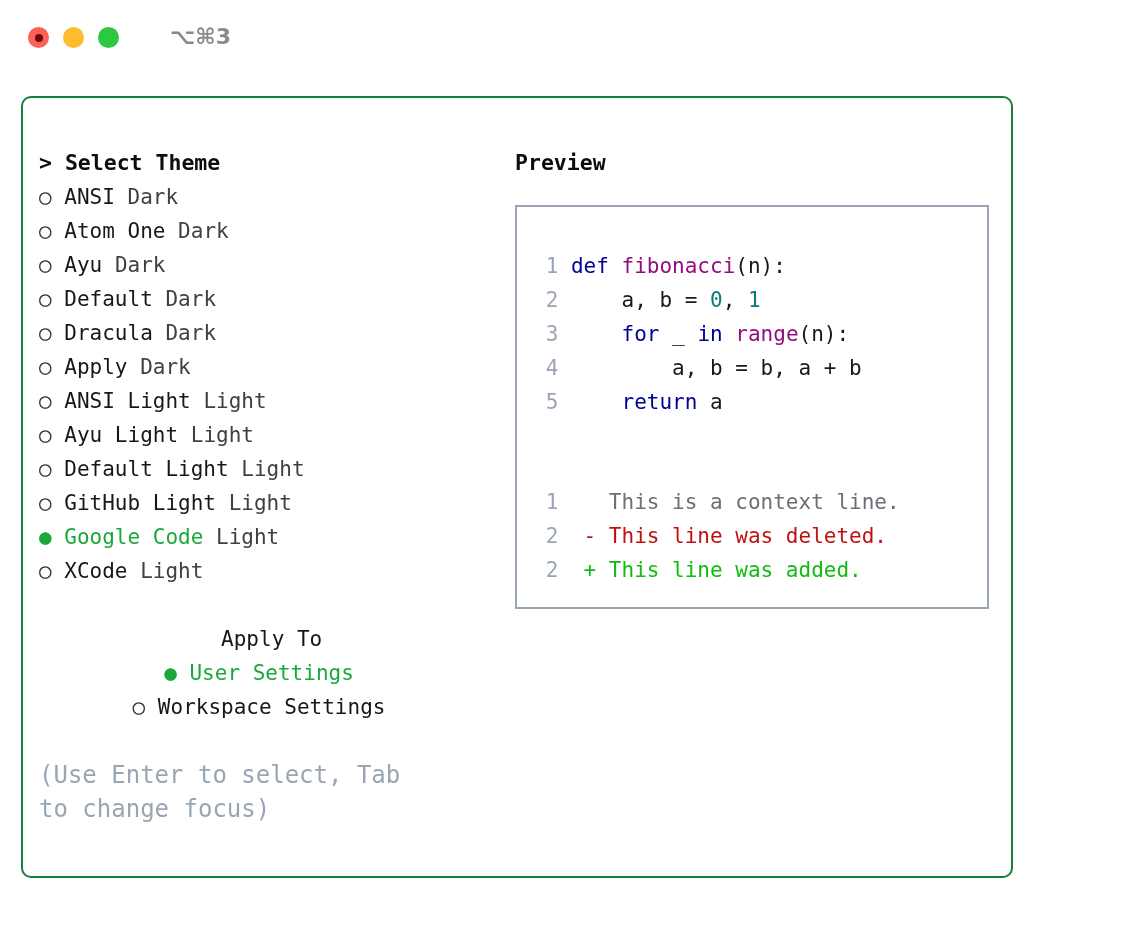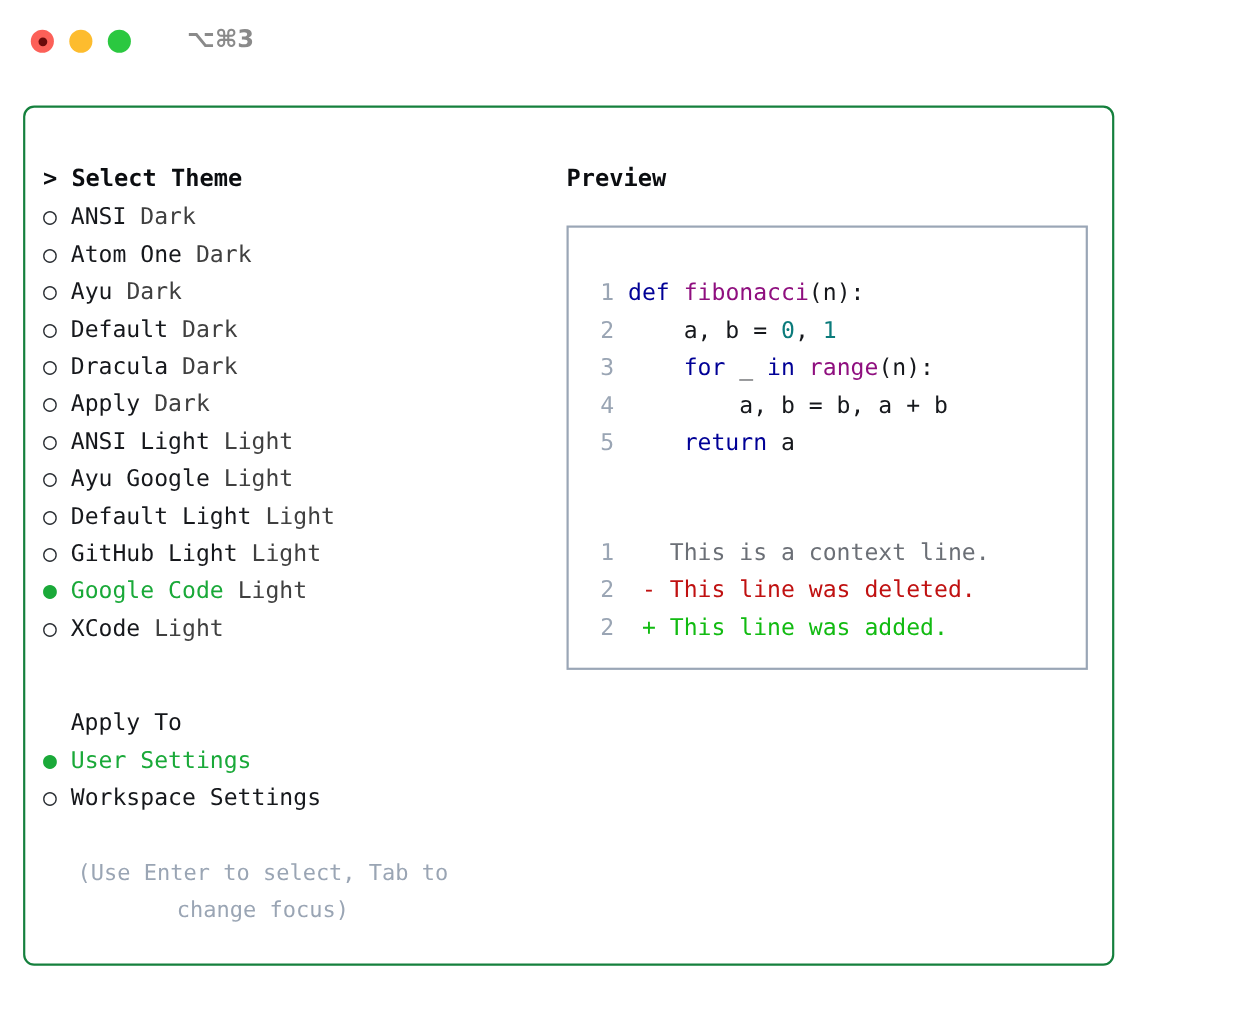--- a/index.html
+++ b/index.html
@@ -112,43 +112,42 @@
   .marker {
     display: inline-block;
     width: 1ch;
     color: #2f3338;
   }
   .marker-on  { color: #1aa939; }
   .theme-name { color: #16181c; }
   .theme-name.sel { color: #1aa939; margin-top: 31px; }
   .theme-tag  { color: #404040; }
 
-  #apply-block { margin-top: 52px; }
+  #apply-block { margin-top: 34px; text-align: center; }
   #apply-to-label {
     white-space: pre;
     font-size: 21px;
     line-height: 34px;
     color: #14161a;
   }
   .apply-item {
     display: block;
     white-space: pre;
     font-size: 21px;
     line-height: 34px;
   }
   .apply-label { color: #16181c; }
   .apply-label.sel { color: #1aa939; }
 
   #hint {
     margin-top: 34px;
     width: 400px;
-    font-size: 20px;
+    font-size: 24px;
     line-height: 34px;
     color: #9aa5b4;
-    text-align: center;
   }
 
   
   #preview-column {
     position: absolute;
     left: 492px;
     top: 48px;
     width: 490px;
   }
   #preview-header {
@@ -229,21 +228,21 @@
       <div id="select-theme-header"><span>&gt; </span><span>Select Theme</span></div>
 
       <div id="theme-list">
           <div class="theme-item"><span class="marker">○</span><span> </span><span class="theme-name">ANSI</span><span> </span><span class="theme-tag">Dark</span></div>
           <div class="theme-item"><span class="marker">○</span><span> </span><span class="theme-name">Atom One</span><span> </span><span class="theme-tag">Dark</span></div>
           <div class="theme-item"><span class="marker">○</span><span> </span><span class="theme-name">Ayu</span><span> </span><span class="theme-tag">Dark</span></div>
           <div class="theme-item"><span class="marker">○</span><span> </span><span class="theme-name">Default</span><span> </span><span class="theme-tag">Dark</span></div>
           <div class="theme-item"><span class="marker">○</span><span> </span><span class="theme-name">Dracula</span><span> </span><span class="theme-tag">Dark</span></div>
           <div class="theme-item"><span class="marker">○</span><span> </span><span class="theme-name">Apply</span><span> </span><span class="theme-tag">Dark</span></div>
           <div class="theme-item"><span class="marker">○</span><span> </span><span class="theme-name">ANSI Light</span><span> </span><span class="theme-tag">Light</span></div>
-          <div class="theme-item"><span class="marker">○</span><span> </span><span class="theme-name">Ayu Google</span><span> </span><span class="theme-tag">Light</span></div>
+          <div class="theme-item"><span class="marker">○</span><span> </span><span class="theme-name">Ayu Light</span><span> </span><span class="theme-tag">Light</span></div>
           <div class="theme-item"><span class="marker">○</span><span> </span><span class="theme-name">Default Light</span><span> </span><span class="theme-tag">Light</span></div>
           <div class="theme-item"><span class="marker">○</span><span> </span><span class="theme-name">GitHub Light</span><span> </span><span class="theme-tag">Light</span></div>
           <div class="theme-item"><span class="marker marker-on">●</span><span> </span><span class="theme-name sel">Google Code</span><span> </span><span class="theme-tag">Light</span></div>
           <div class="theme-item"><span class="marker">○</span><span> </span><span class="theme-name">XCode</span><span> </span><span class="theme-tag">Light</span></div>
         </div>
 
       <div id="apply-block">
         <div id="apply-to-label">  Apply To</div>
         <div id="apply-list">
             <div class="apply-item"><span class="marker marker-on">●</span><span> </span><span class="apply-label sel">User Settings</span></div>

